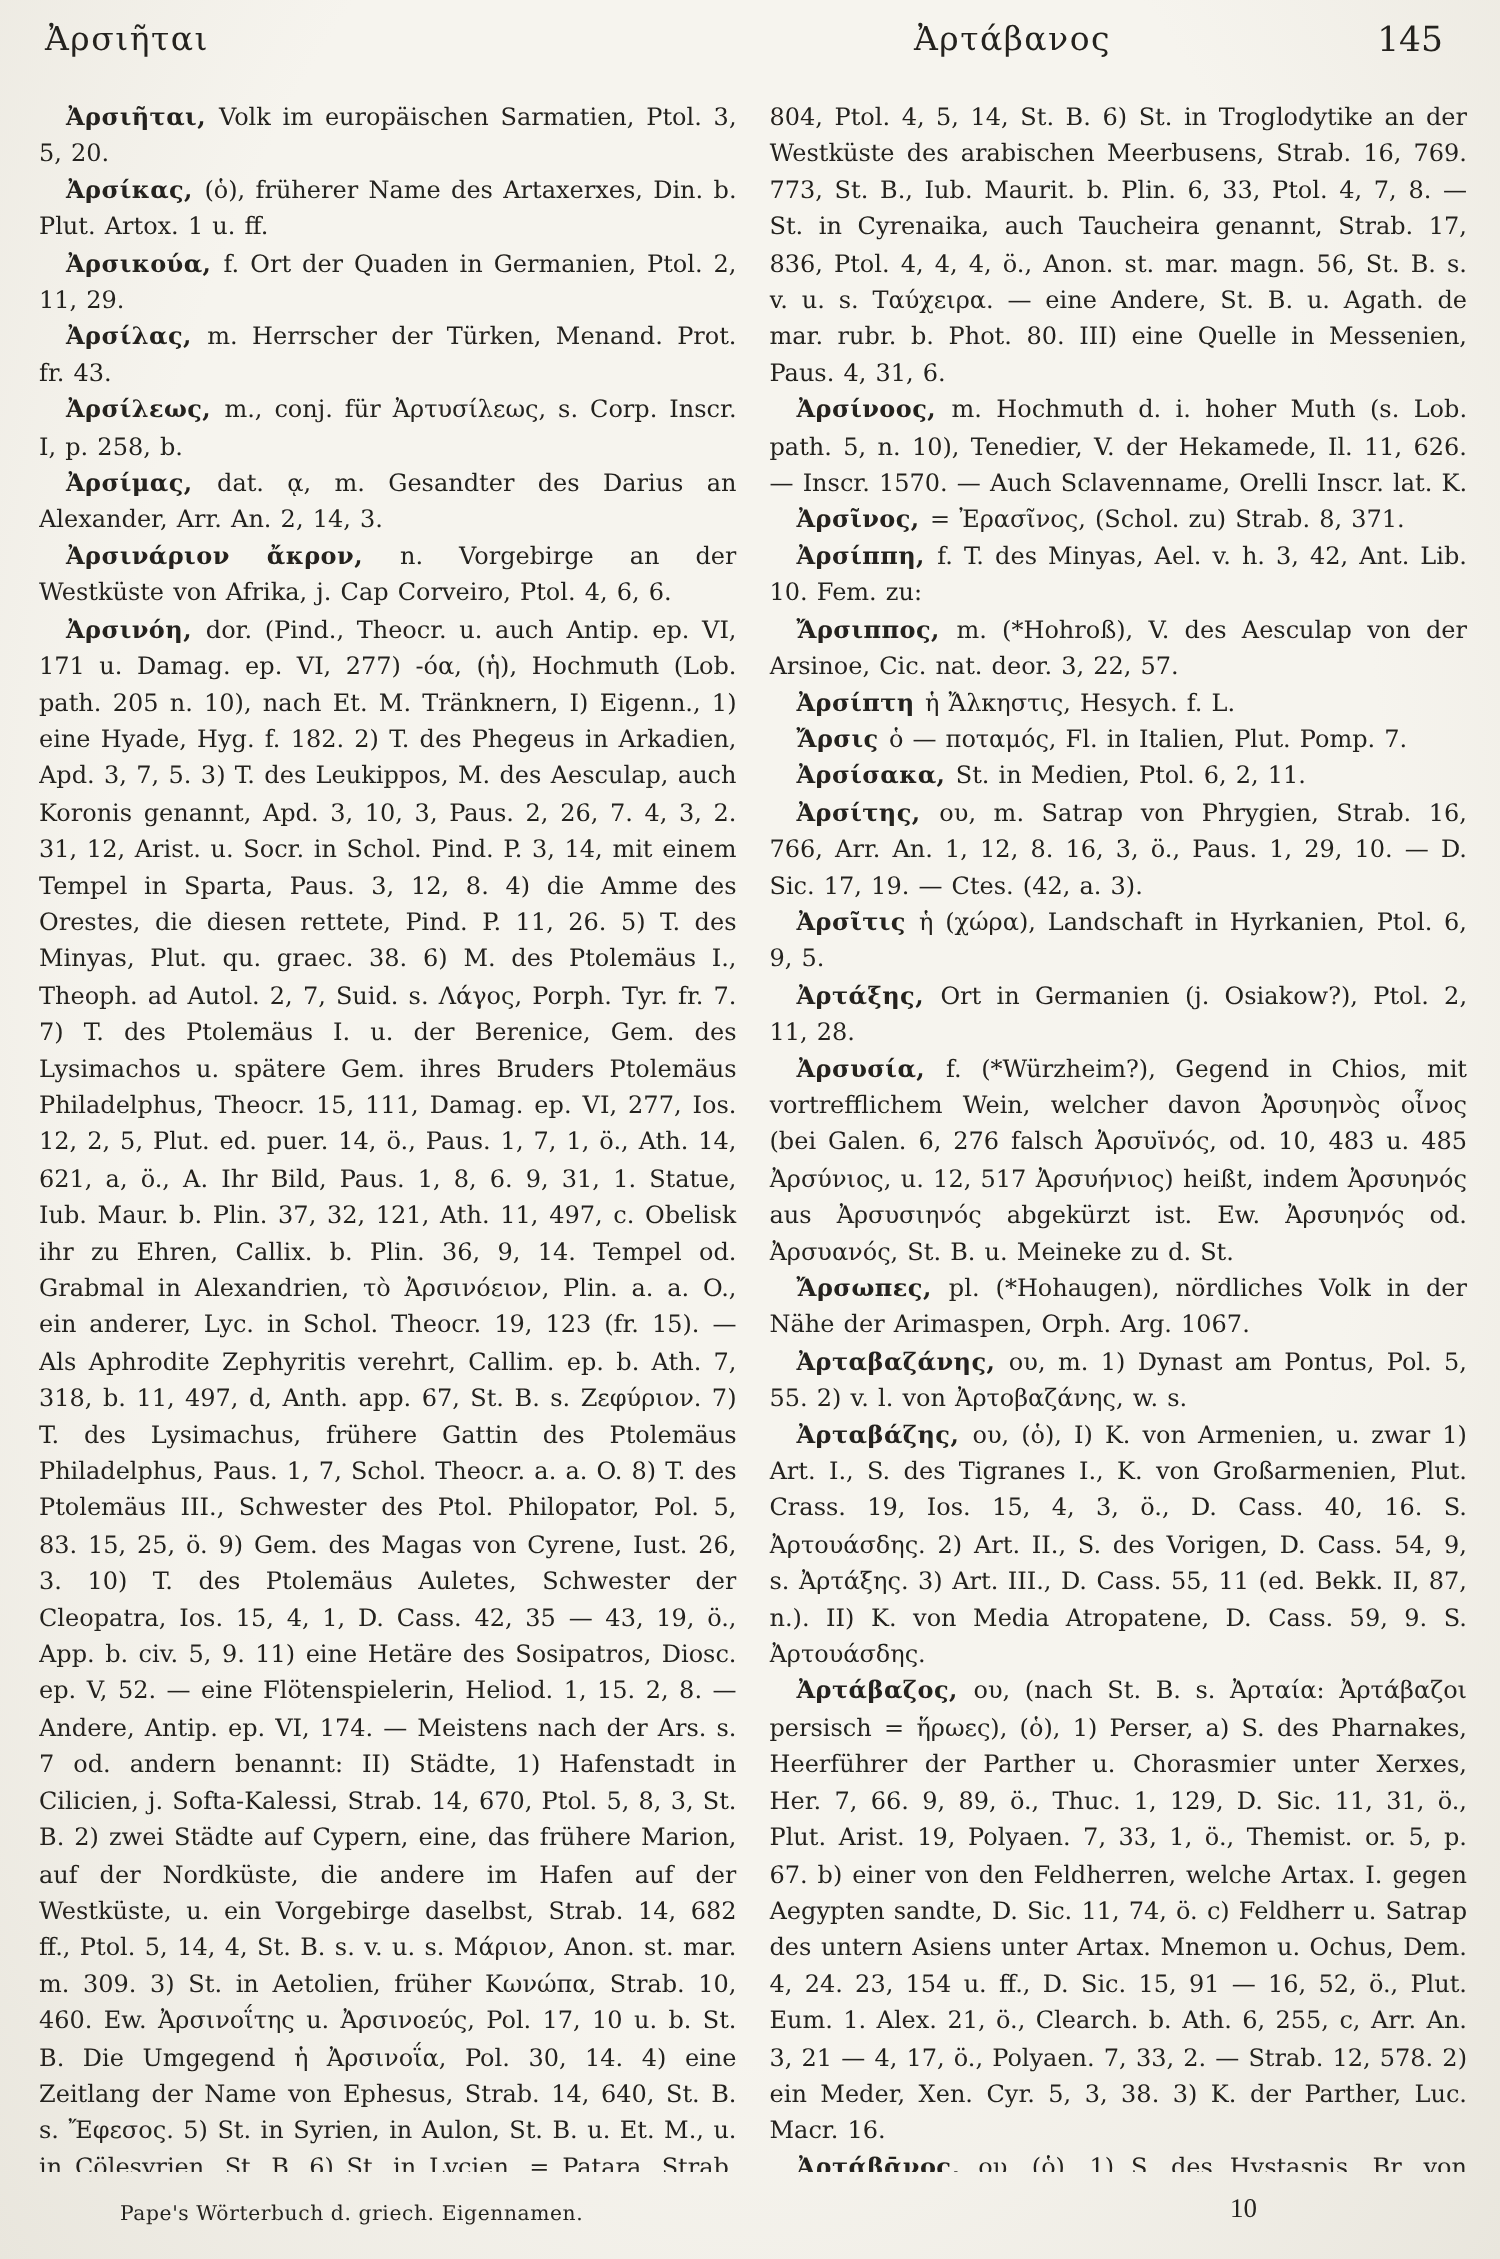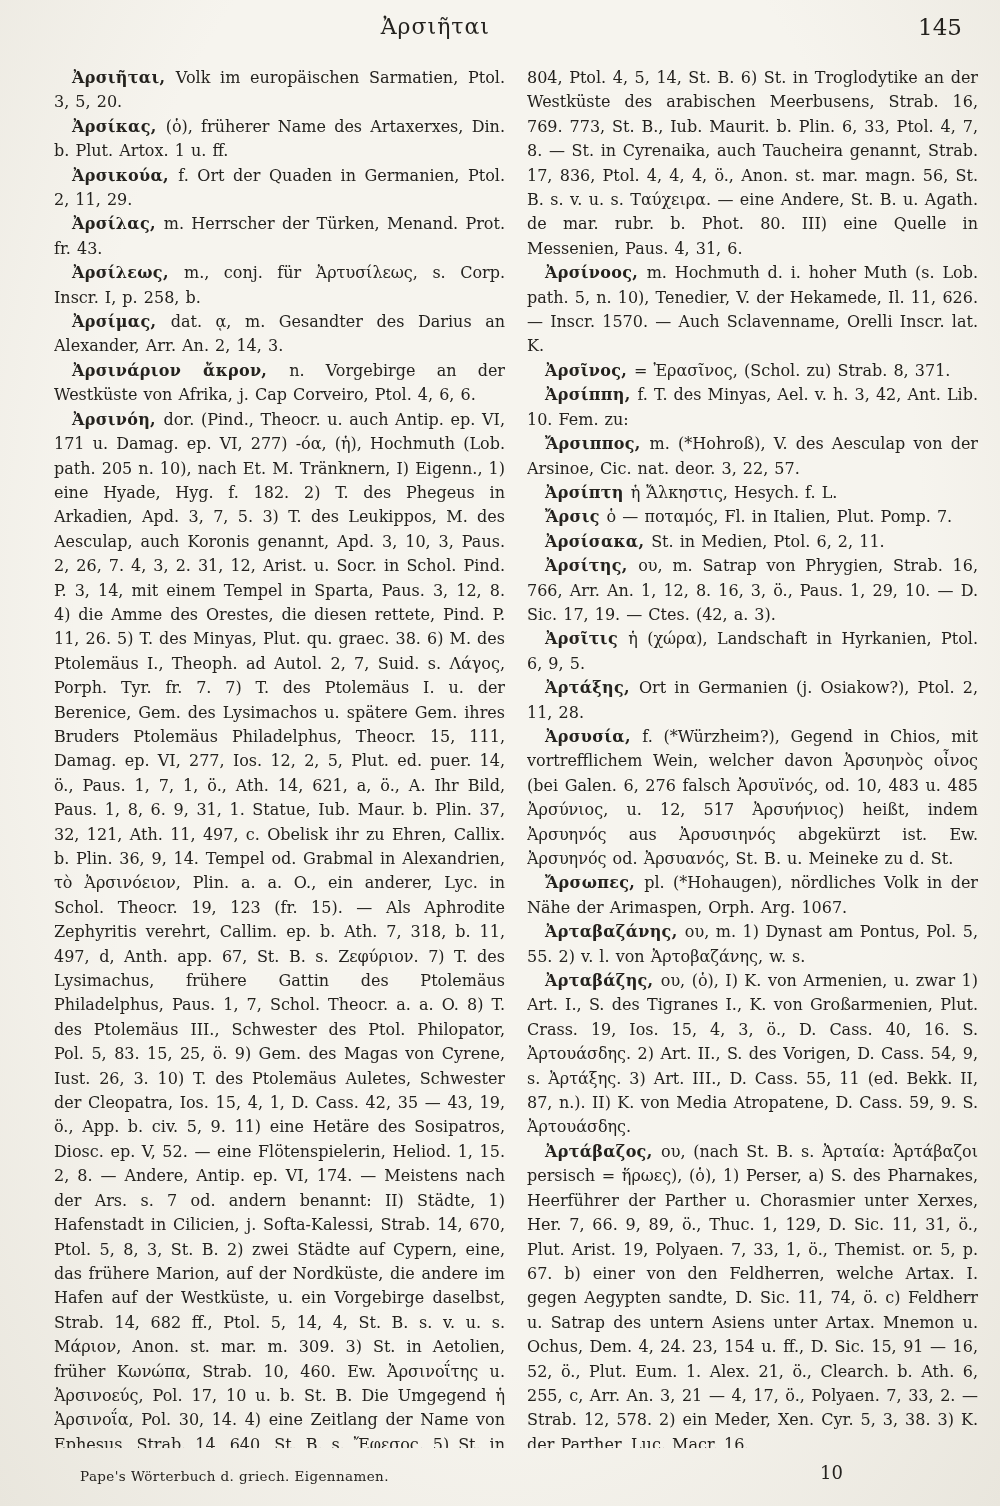--- a/index.html
+++ b/index.html
@@ -24,21 +24,21 @@
     top: 14px;
     left: 0;
     right: 0;
     height: 34px;
     font-size: 22px;
   }
   .head-left {
     position: absolute;
     left: 30px;
     width: 460px;
-    text-align: right;
+    text-align: left;
     letter-spacing: 1px;
   }
   .head-right {
     position: absolute;
     left: 510px;
     width: 330px;
     text-align: center;
     letter-spacing: 1px;
   }
   .page-number {
@@ -50,21 +50,20 @@
   }
   .columns {
     position: absolute;
     top: 66px;
     left: 26px;
     right: 22px;
     bottom: 58px;
     display: flex;
     gap: 22px;
     overflow: hidden;
-    margin-left: 28px;
   }
   .column {
     flex: 1 1 0;
     overflow: hidden;
   }
   p.entry {
     margin: 0;
     font-size: 16px;
     line-height: 24.4px;
     text-align: justify;
@@ -91,29 +90,31 @@
     position: absolute;
     left: 80px;
     top: 6px;
     letter-spacing: 0.4px;
   }
   .sheet-number {
     position: absolute;
     left: 820px;
     top: 0;
     font-size: 18px;
+    font-family: Liberation Serif, serif;
   }
 </style>
 </head>
 <body>
 
 <div class="page">
 
   <div class="running-head">
     <span class="head-left">Ἀρσιῆται</span>
+    <span class="head-right">Ἀρτάβανος</span>
     <span class="page-number">145</span>
   </div>
 
   <div class="columns">
     <div class="column">
         <p class="entry"><span class="headword">Ἀρσιῆται, </span>Volk im europäischen Sarmatien, Ptol. 3, 5, 20.</p>
         <p class="entry"><span class="headword">Ἀρσίκας, </span>(ὁ), früherer Name des Artaxerxes, Din. b. Plut. Artox. 1 u. ff.</p>
         <p class="entry"><span class="headword">Ἀρσικούα, </span>f. Ort der Quaden in Germanien, Ptol. 2, 11, 29.</p>
         <p class="entry"><span class="headword">Ἀρσίλας, </span>m. Herrscher der Türken, Menand. Prot. fr. 43.</p>
         <p class="entry"><span class="headword">Ἀρσίλεως, </span>m., conj. für Ἀρτυσίλεως, s. Corp. Inscr. I, p. 258, b.</p>

